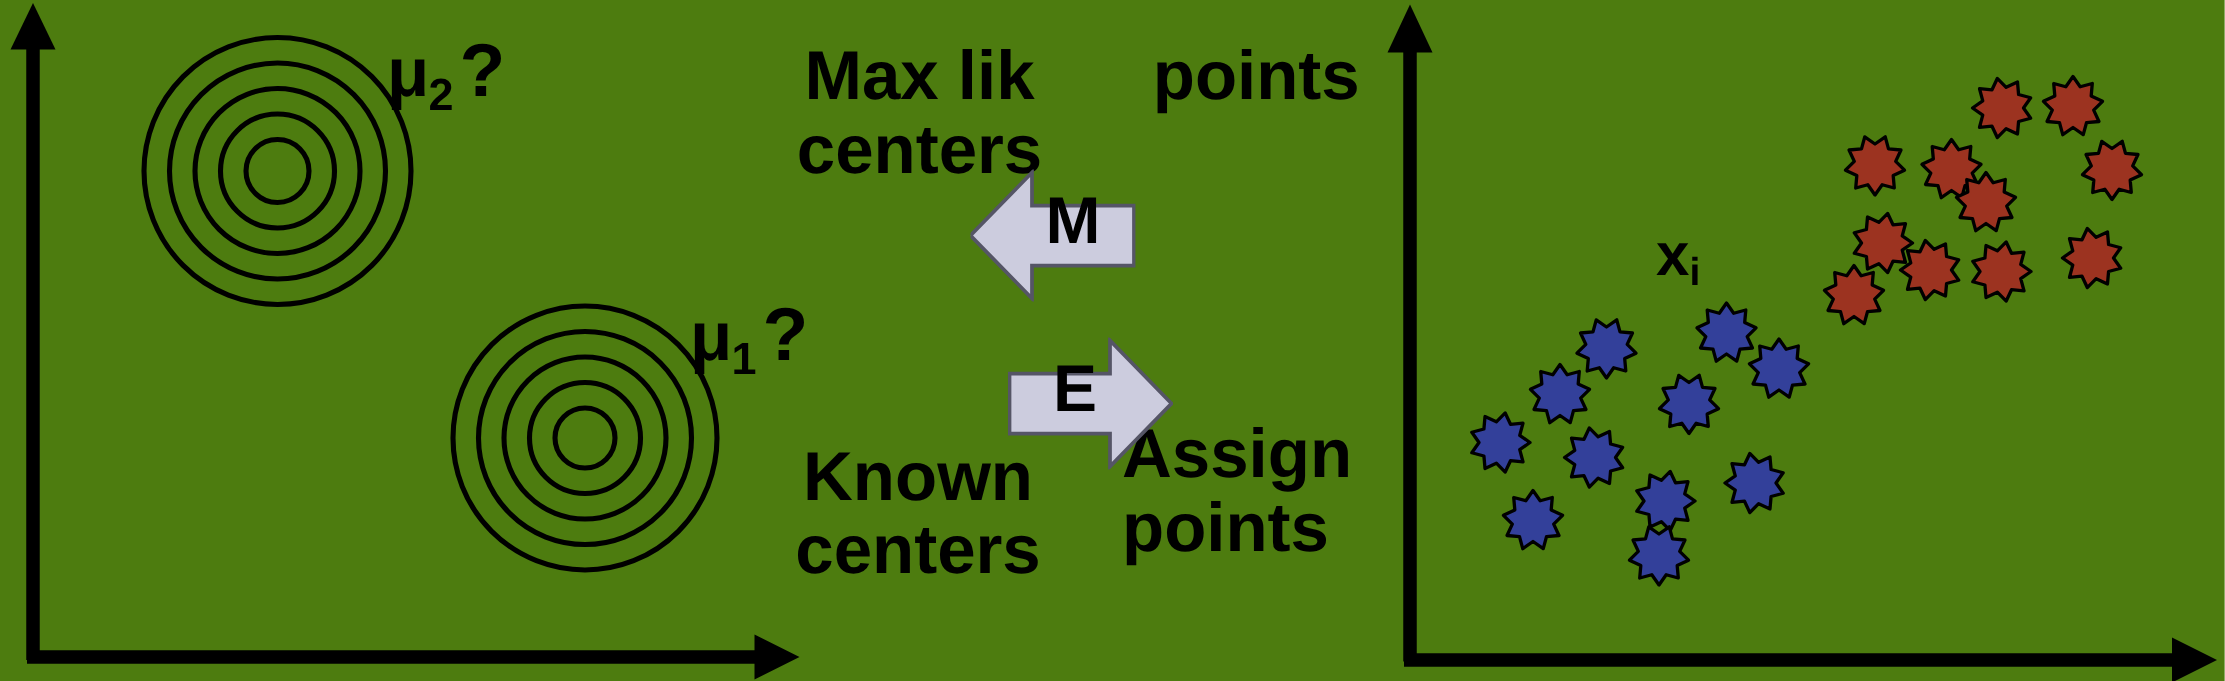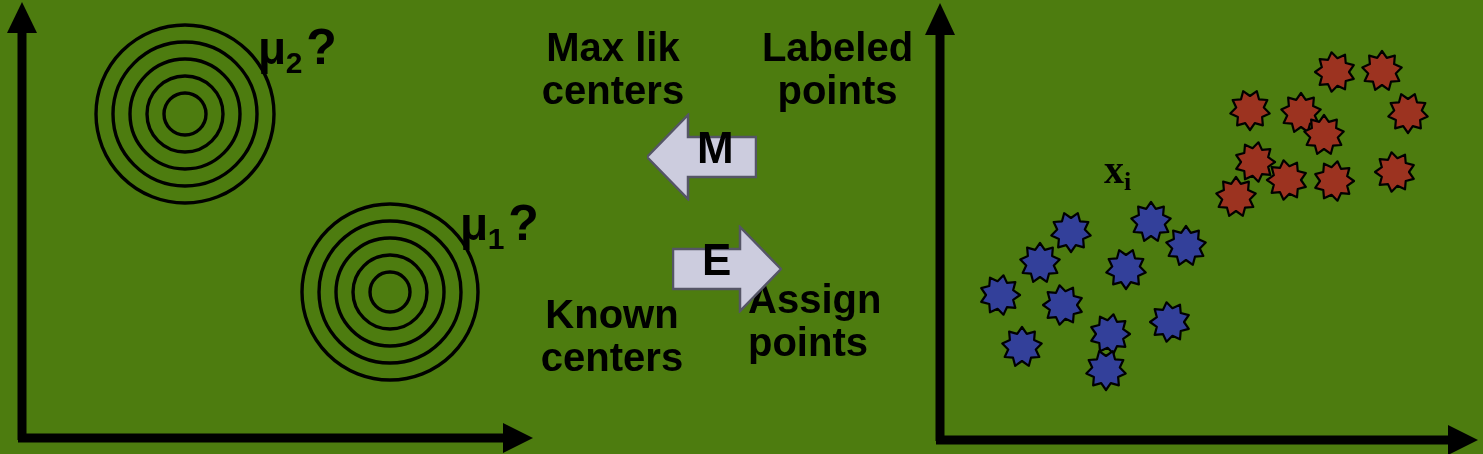--- a/index.html
+++ b/index.html
@@ -55,21 +55,21 @@
     font-size: 50px;
     margin-left: 4px;
   }
   #mu2-label { left: 258px; top: 22px; }
   #mu1-label { left: 460px; top: 198px; text-align: right; }
 
   .flow-text {
     position: absolute;
     font-family: "Liberation Sans", sans-serif;
     font-weight: bold;
-    font-size: 40px;
+    font-size: 46px;
     line-height: 1.07;
     color: #000000;
     white-space: nowrap;
   }
   .flow-text .ln { display: block; }
   #txt-maxlik   { left: 18px;  top: 26px;  text-align: center; width: 180px; }
   #txt-labeled  { left: 240px; top: 26px;  text-align: center; width: 185px; }
   #txt-known    { left: 12px;  top: 278px; text-align: center; width: 190px; margin-top: 15px; }
   #txt-assign   { left: 243px; top: 278px; text-align: left; width: 185px; }
 
@@ -84,21 +84,21 @@
     color: #000000;
     line-height: 1;
   }
   #letter-m { left: 192px; top: 126px; }
   #letter-e { left: 197px; top: 238px; }
 
   #xi-label {
     position: absolute;
     left: 204px;
     top: 150px;
-    font-family: Liberation Serif, serif;
+    font-family: Liberation Sans, sans-serif;
     font-weight: bold;
     font-size: 40px;
     color: #000000;
     line-height: 1;
   }
   #xi-label .sub {
     font-size: 26px;
     vertical-align: -0.28em;
   }
 </style>
@@ -143,21 +143,20 @@
   </div>
 
   <div class="panel" id="mid-panel">
 
     <div class="flow-text" id="txt-maxlik">
       <span class="ln">Max lik</span>
       <span class="ln">centers</span>
     </div>
 
     <div class="flow-text" id="txt-labeled">
-      <span class="ln">Labeled</span>
       <span class="ln">points</span>
     </div>
 
     <div class="flow-text" id="txt-known">
       <span class="ln">Known</span>
       <span class="ln">centers</span>
     </div>
 
     <div class="flow-text" id="txt-assign">
       <span class="ln">Assign</span>

